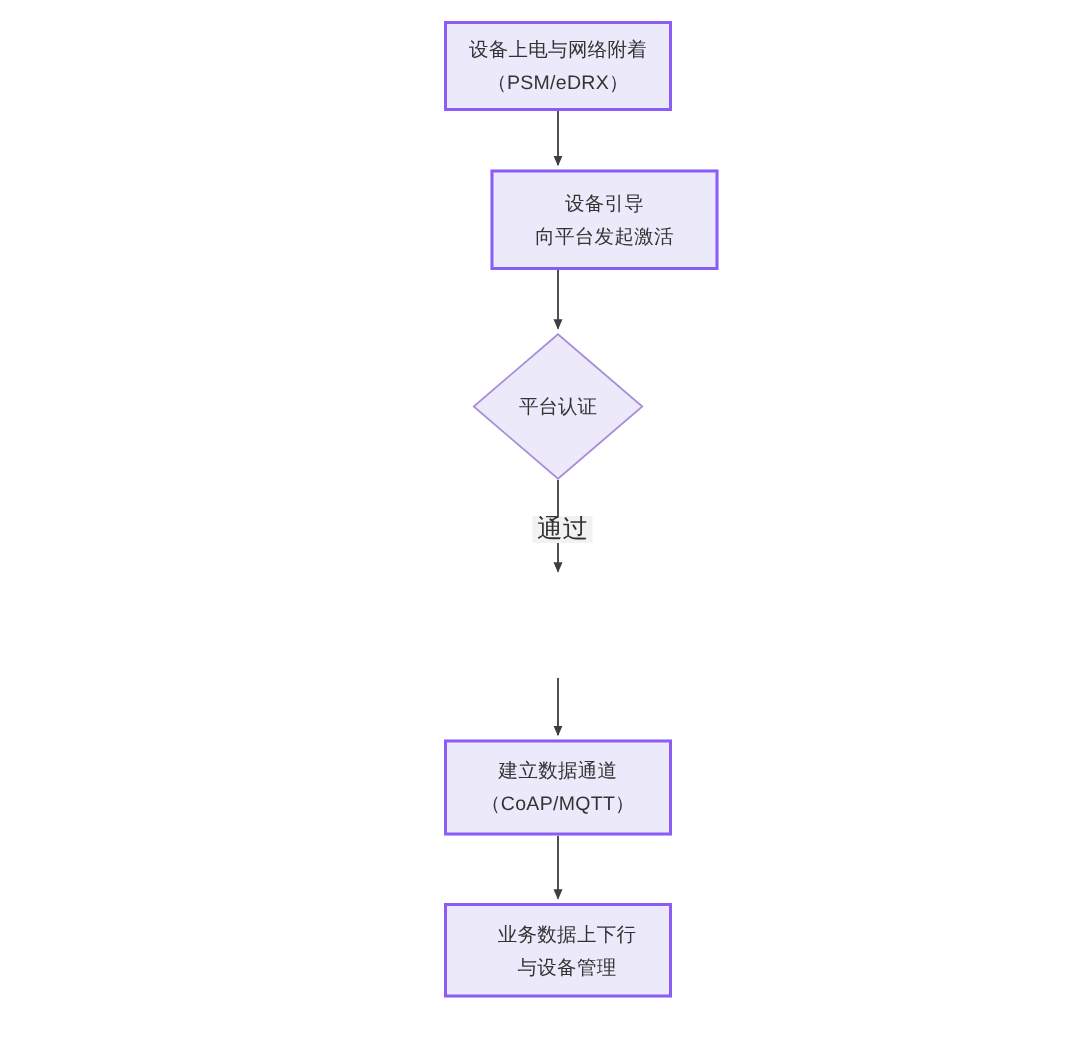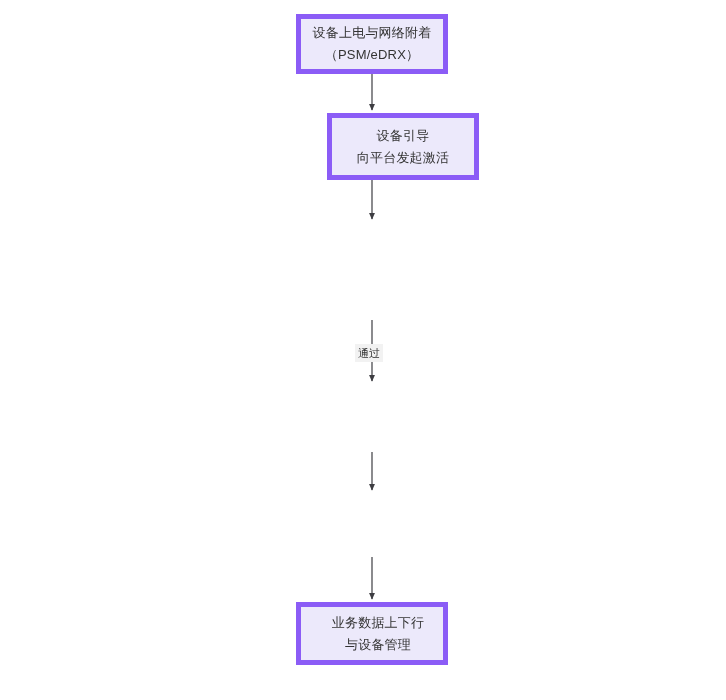--- a/index.html
+++ b/index.html
@@ -39,21 +39,21 @@
     position: absolute;
     z-index: 2;
     box-sizing: border-box;
     display: flex;
     align-items: center;
     justify-content: center;
   }
 
   .node-box {
     background: #ece9fb;
-    border: 5px solid #8b5cf6;
+    border: 2px solid #8b5cf6;
   }
 
   .node-label {
     font-size: 13px;
     line-height: 22px;
     color: #333333;
     text-align: center;
     white-space: pre-line;
     letter-spacing: 0.2px;
   }
@@ -81,21 +81,21 @@
     line-height: 22px;
     color: #333333;
     text-align: center;
     pointer-events: none;
   }
 
   
   .edge-label {
     position: absolute;
     z-index: 3;
-    font-size: 11px;
+    font-size: 17px;
     line-height: 16px;
     color: #333333;
     background: #f2f2f2;
     padding: 1px 3px;
     white-space: nowrap;
   }
 </style>
 </head>
 <body>
 
@@ -122,23 +122,33 @@
   <div class="node node-box" style="left:296px; top:14px; width:152px; height:60px;">
     <div class="node-label">设备上电与网络附着
 （PSM/eDRX）</div>
   </div>
 
   <div class="node node-box" style="left:296px; top:113px; width:152px; height:67px;margin-left:31px;">
     <div class="node-label">设备引导
 向平台发起激活</div>
   </div>
 
+  <div class="node-diamond" style="left:315px; top:222px; width:114px; height:98px;">
+    <svg class="diamond-shape" width="114" height="98" viewBox="0 0 114 98" xmlns="http://www.w3.org/2000/svg">
+      <polygon points="57,0.8 113.2,49 57,97.2 0.8,49" fill="#ece9fb" stroke="#a98fd9" stroke-width="1.2"></polygon>
+    </svg>
+    <div class="diamond-label">平台认证</div>
+  </div>
 
   <div class="edge-label" style="left:355px; top:344px;">通过</div>
 
 
+  <div class="node node-box" style="left:296px; top:493px; width:152px; height:64px;">
+    <div class="node-label">建立数据通道
+（CoAP/MQTT）</div>
+  </div>
 
   <div class="node node-box" style="left:296px; top:602px; width:152px; height:63px;padding-left:12px;">
     <div class="node-label">业务数据上下行
 与设备管理</div>
   </div>
 
 </div>
 
 </body></html>

